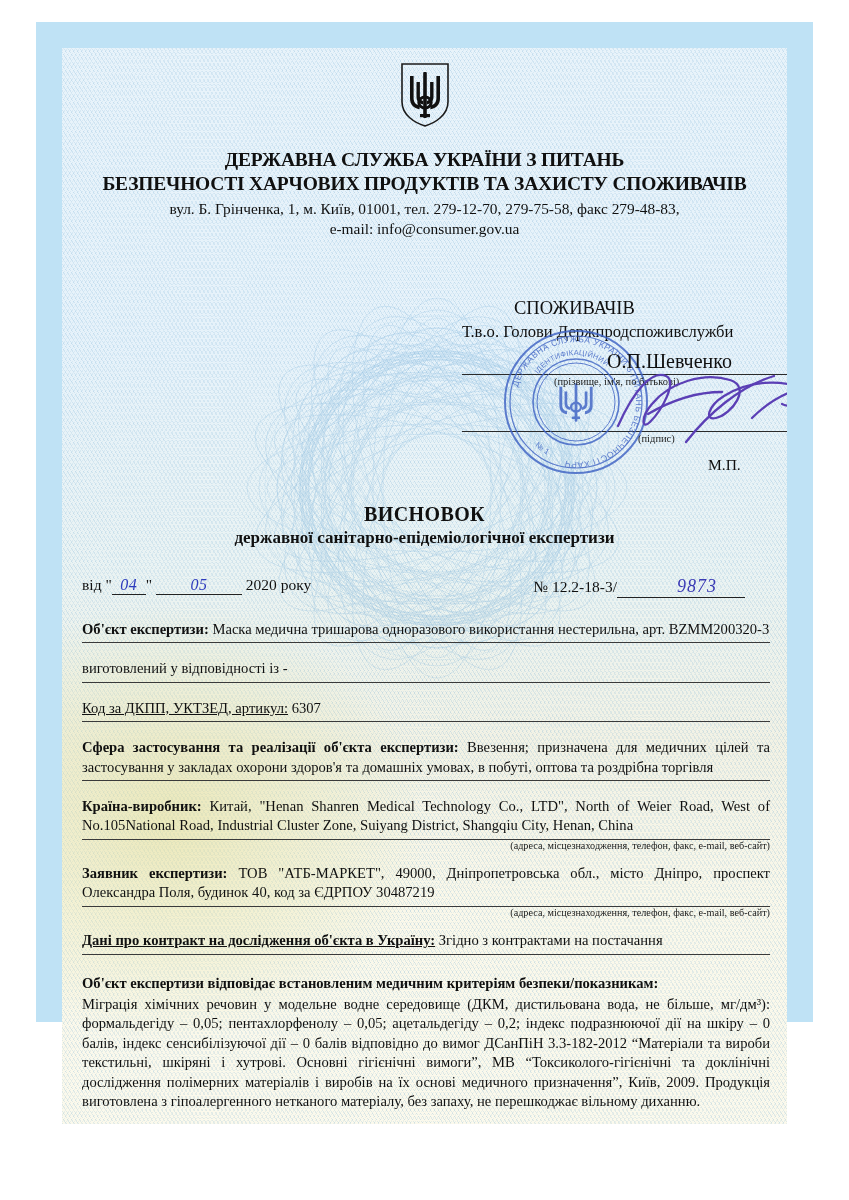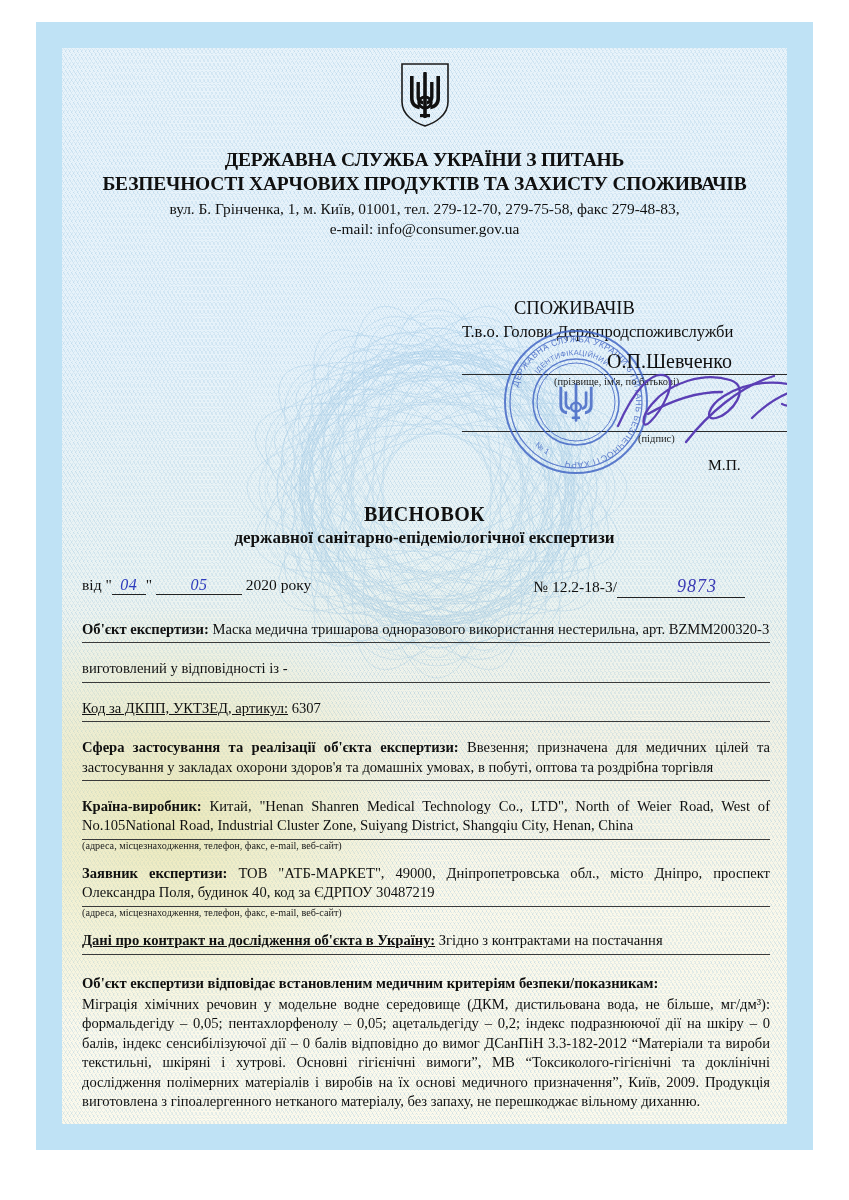--- a/index.html
+++ b/index.html
@@ -20,21 +20,21 @@
     position: absolute;
     left: 0; top: 0;
     width: 849px; height: 1200px;
     background: #ffffff;
   }
   .cert {
     position: absolute;
     left: 36px;
     top: 22px;
     width: 777px;
-    height: 1128px;
+    height: 1000px;
     background: #0f172a;
     box-sizing: border-box;
   }
 
   
   .border-band {
     position: absolute;
     left: 0; top: 0;
     width: 100%; height: 100%;
     box-sizing: border-box;
@@ -267,21 +267,21 @@
     text-justify: inter-word;
     padding-bottom: 2px;
   }
   .field-text.nojust { text-align: left; }
   .lbl { font-weight: bold; }
   .hr {
     border-bottom: 1px solid #3a3a3a;
     margin-top: 1px;
   }
   .subcap {
-    text-align: left;
+    text-align: right;
     font-size: 10.2px;
     color: #1a1a1a;
     line-height: 1.1;
     padding-top: 0px;
     font-family: Liberation Serif, serif;
   }
   .gap-s { height: 13px; }
   .gap-m { height: 16px; }
   .gap-l { height: 19px; }
   .u { text-decoration: underline; }

